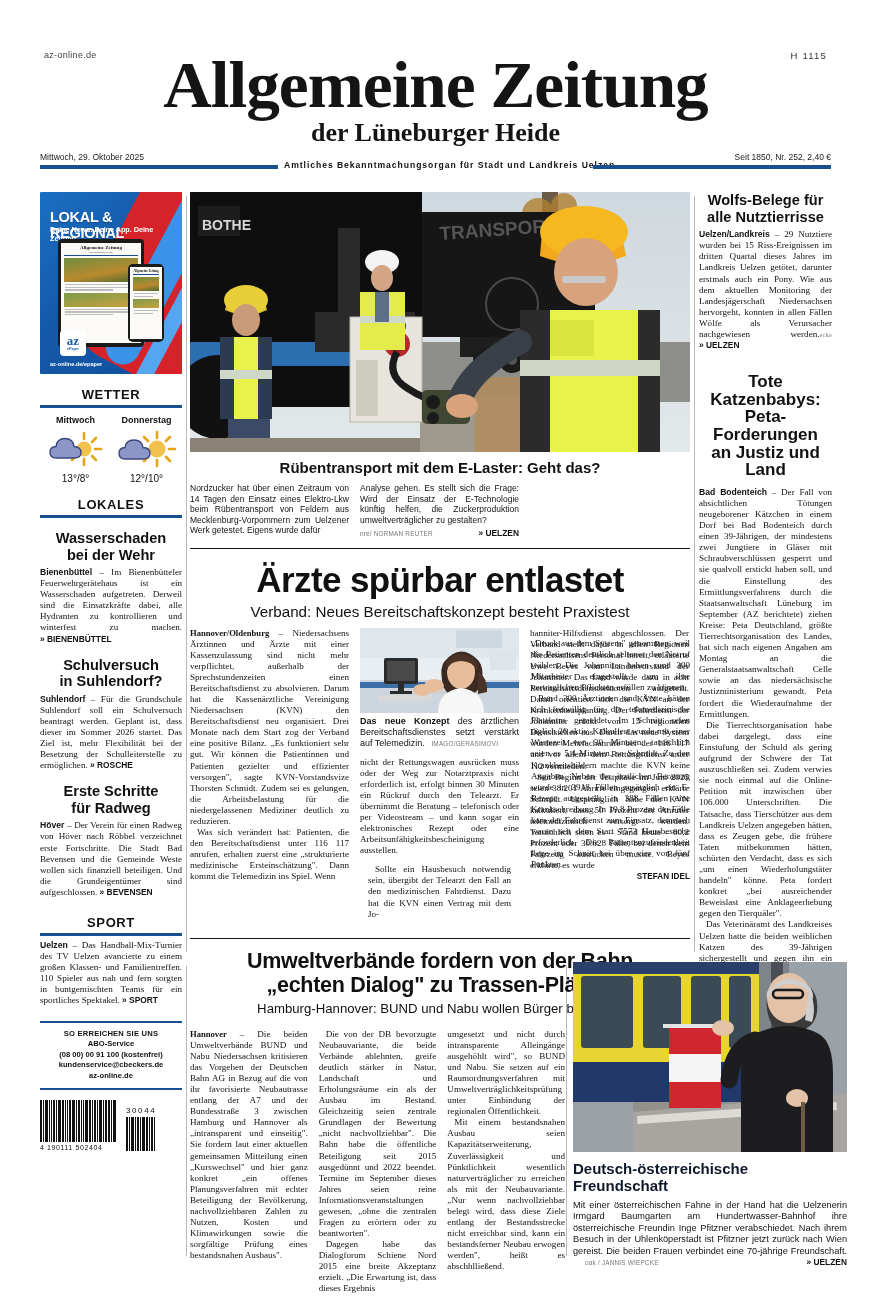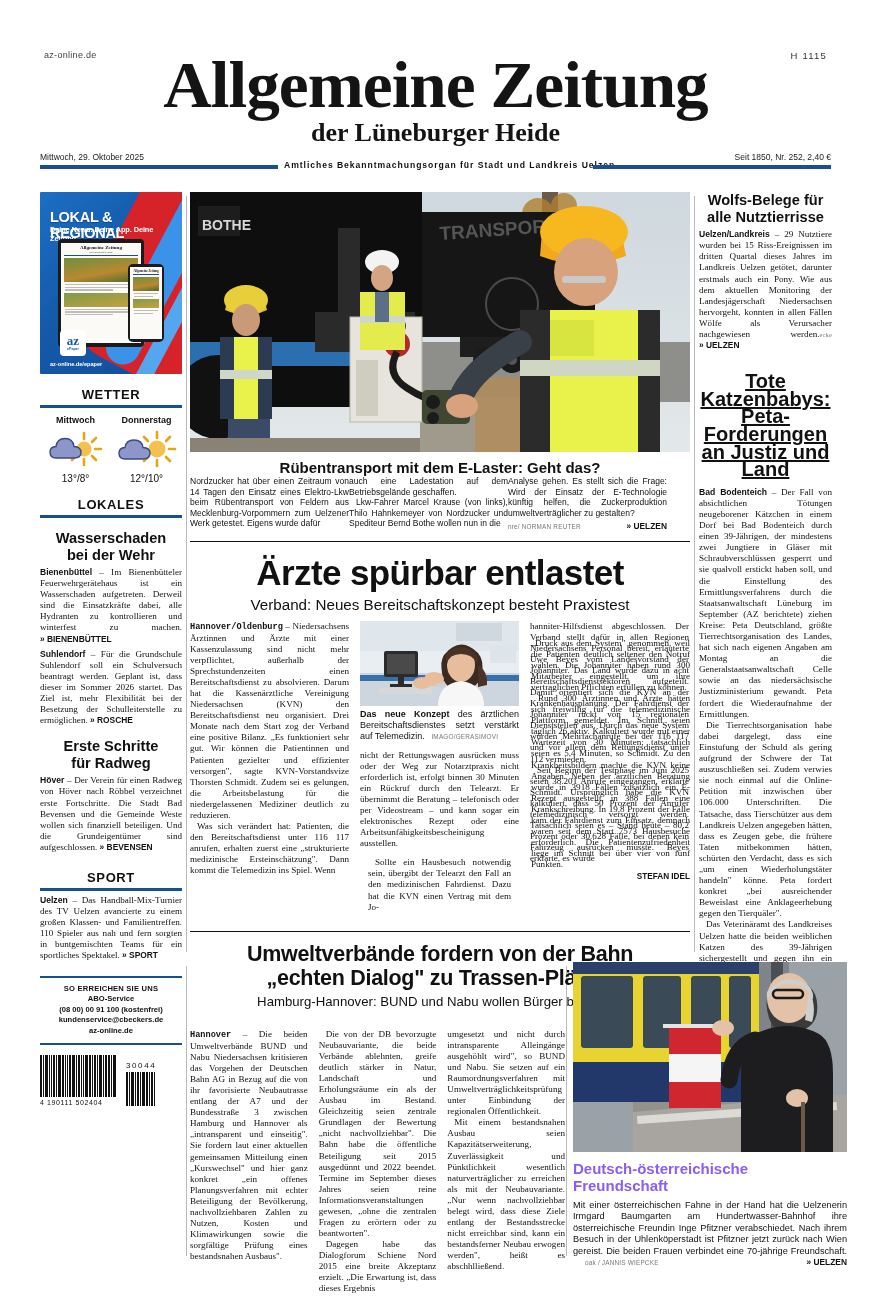--- a/index.html
+++ b/index.html
@@ -84,46 +84,46 @@
   .contact .t{letter-spacing:.2px;}
   .contact-rule2{height:2px;background:#1a4f8f;margin:7px 0 10px;}
   .barcode-wrap{display:flex;align-items:flex-end;gap:9px;}
   .bc{height:42px;display:flex;align-items:flex-end;}
   .bc i{display:block;background:#111;height:42px;margin-right:1px;}
   .bc-num{font-size:8px;letter-spacing:1.6px;color:#111;margin-top:2px;}
 
   
   .lead-photo{width:500px;height:260px;position:relative;overflow:hidden;background:#54606b;}
   .lead-cap{text-align:center;font-weight:bold;font-size:15px;color:#111;margin-top:7px;}
-  .lead-cols{display:flex;}
+  .lead-cols{display:flex;gap:11px;margin-top:7px;}
   .lead-col{width:159px;font-size:8.5px;line-height:10.6px;color:#111;text-align:justify;hyphens:auto;}
   .credit{font-size:6.4px;color:#777;letter-spacing:.2px;}
   .hairline{height:1px;background:#111;margin-top:8px;}
 
   .big-head{font-weight:bold;font-size:35px;line-height:37px;text-align:center;color:#111;margin-top:12px;letter-spacing:-.6px;}
   .big-sub{font-weight:normal;font-size:15.2px;text-align:center;color:#111;margin-top:5px;}
   .art-cols{display:flex;gap:11px;margin-top:8px;}
   .art-col{width:159px;font-family:"Liberation Serif",serif;font-size:9.1px;line-height:11.05px;
     color:#111;text-align:justify;hyphens:auto;}
-  .art-col b.place{font-family:Liberation Mono, monospace;font-size:8.6px;font-weight:bold;}
+  .art-col b.place{font-family:Liberation Serif, serif;font-size:8.6px;font-weight:bold;}
   .inline-photo{width:159px;height:85px;position:relative;overflow:hidden;background:#dfe5ea;margin-bottom:3px;}
   .photo-cap{font-family:"Liberation Sans",sans-serif;font-size:9px;line-height:11px;color:#111;text-align:justify;}
   .photo-cap b{font-weight:bold;margin-top:48px;}
   .sig{font-family:"Liberation Sans",sans-serif;font-weight:bold;font-size:8.2px;float:right;}
 
   .hairline2{height:1px;background:#111;margin-top:10px;}
   .head2{font-weight:bold;font-size:21.5px;line-height:24px;text-align:center;color:#111;margin-top:10px;letter-spacing:-.3px;}
   .sub2{font-weight:normal;font-size:13.2px;text-align:center;color:#111;margin-top:4px;}
 
   
   .r-title{font-weight:bold;font-size:14.6px;line-height:16.6px;text-align:center;color:#111;}
-  .r-title.big{font-size:20px;line-height:17.6px;text-decoration:underline;}
+  .r-title.big{font-size:17px;line-height:17.6px;}
 
   .bot-photo{width:274px;height:190px;position:relative;overflow:hidden;background:#6d7a84;}
-  .bot-cap{font-weight:bold;font-size:15px;color:#8b5cf6;margin-top:8px;}
+  .bot-cap{font-weight:bold;font-size:15px;color:#0f172a;margin-top:8px;}
   .bot-text{font-size:9.2px;line-height:11.4px;color:#111;margin-top:6px;text-align:justify;hyphens:auto;}
   .vrule{position:absolute;width:1px;background:#b9b9b9;}
 </style>
 </head>
 <body>
 
 <div class="page">
 
   <div class="masthead">
     <div class="az-url">az-online.de</div>
@@ -233,20 +233,22 @@
     <div class="sec-head">LOKALES</div>
     <div class="sec-rule"></div>
 
     <div>
       <div class="hl-title" style="white-space:pre-line;">Wasserschaden
 bei der Wehr</div>
       <div class="body-ser"><b>Bienenbüttel</b><span> – Im Bienenbütteler Feuerwehrgerätehaus ist ein Wasserschaden aufgetreten. Derweil sind die Einsatzkräfte dabei, alle Hydranten zu kontrollieren und winterfest zu machen.</span> <span class="kicker">» BIENENBÜTTEL</span></div>
     </div>
 
     <div>
+      <div class="hl-title" style="white-space:pre-line;">Schulversuch
+in Suhlendorf?</div>
       <div class="body-ser"><b>Suhlendorf</b><span> – Für die Grundschule Suhlendorf soll ein Schulversuch beantragt werden. Geplant ist, dass dieser im Sommer 2026 startet. Das Ziel ist, mehr Flexibilität bei der Besetzung der Schulleiterstelle zu ermöglichen.</span> <span class="kicker">» ROSCHE</span></div>
     </div>
 
     <div>
       <div class="hl-title" style="white-space:pre-line;">Erste Schritte
 für Radweg</div>
       <div class="body-ser"><b>Höver</b><span> – Der Verein für einen Radweg von Höver nach Röbbel verzeichnet erste Fortschritte. Die Stadt Bad Bevensen und die Gemeinde Weste wollen sich finanziell beteiligen. Und die Grundeigentümer sind aufgeschlossen.</span> <span class="kicker">» BEVENSEN</span></div>
     </div>
 
     <div class="sec-head" style="margin-top:17px;">SPORT</div>
@@ -405,24 +407,20 @@
           <path d="M330 150 q-50 28 -60 58" stroke="#3a4048" stroke-width="24" fill="none" stroke-linecap="round"></path>
           <ellipse cx="272" cy="214" rx="16" ry="12" fill="#d8a37c"></ellipse>
         </g>
         <rect x="0" y="246" width="230" height="14" fill="#8b8276"></rect>
       </svg>
     </div>
     <div class="lead-cap">Rübentransport mit dem E-Laster: Geht das?</div>
     <div class="lead-cols">
       <div class="lead-col">Nordzucker hat über einen Zeitraum von 14 Tagen den Einsatz eines Elektro-Lkw beim Rübentransport von Feldern aus Mecklenburg-Vorpommern zum Uelzener Werk getestet. Eigens wurde dafür</div>
       <div class="lead-col">
-        <span>auch eine Ladestation auf dem Betriebsgelände geschaffen.</span><br>
-        <span style="padding-left:7px;display:inline-block"></span><span>Lkw-Fahrer Marcel Krause (von links), Thilo Hahnkemeyer von Nordzucker und Spediteur Bernd Bothe wollen nun in die</span>
-      </div>
-      <div class="lead-col">
         <span>Analyse gehen. Es stellt sich die Frage: Wird der Einsatz der E-Technologie künftig helfen, die Zuckerproduktion umweltverträglicher zu gestalten?</span>
         <div style="margin-top:3px;display:flex;justify-content:space-between;align-items:baseline;">
           <span class="credit">nre/ NORMAN REUTER</span>
           <span class="kicker">» UELZEN</span>
         </div>
       </div>
     </div>
     <div class="hairline"></div>
 
     <div class="big-head">Ärzte spürbar entlastet</div>

